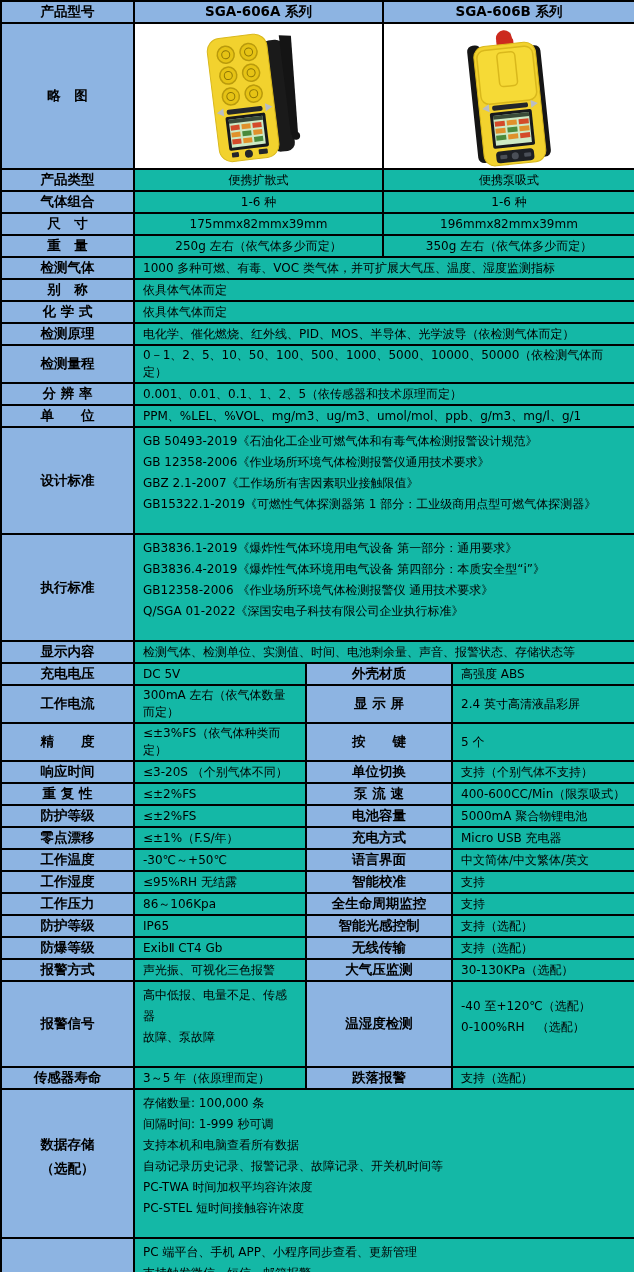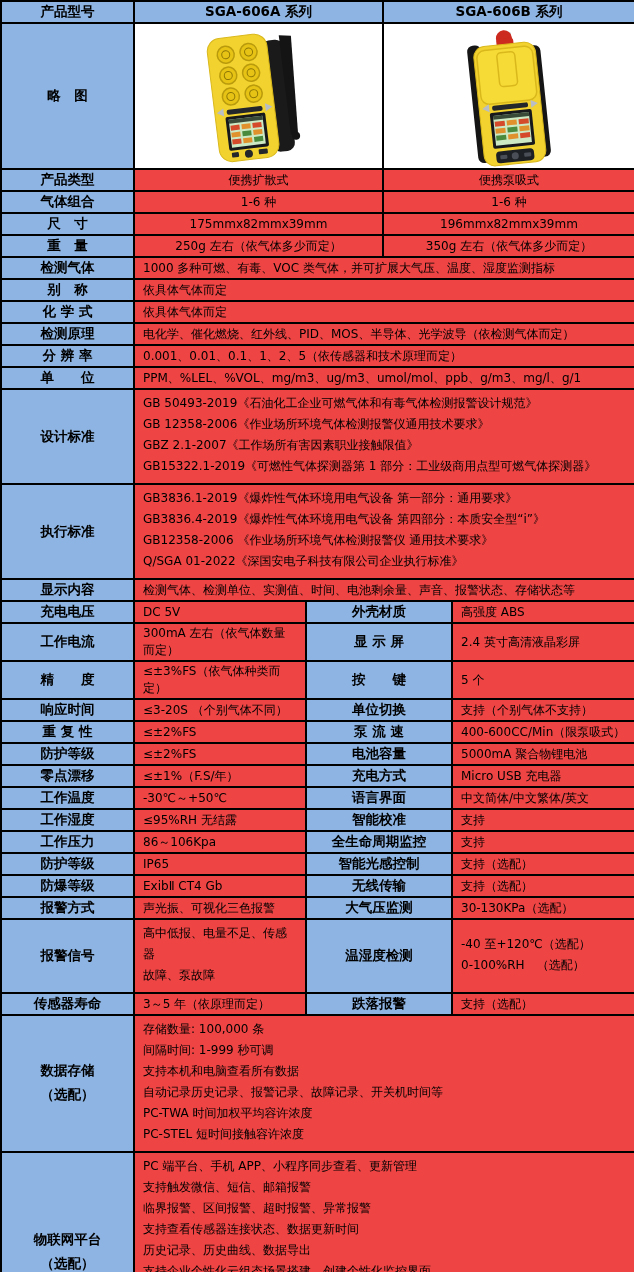--- a/index.html
+++ b/index.html
@@ -1,22 +1,22 @@
 <!DOCTYPE html>
 <html><head>
 <meta charset="utf-8">
 <style>
   html,body{margin:0;padding:0;background:#fff;}
   body{width:634px;font-family:"DejaVu Sans","Liberation Sans",sans-serif;color:#000;}
   table{width:634px;border-collapse:collapse;table-layout:fixed;}
   td{border:2px solid #000;overflow:hidden;vertical-align:middle;}
   .hd{background:#8db4e2;font-weight:bold;text-align:center;font-size:13.5px;padding:1px 2px;}
-  .val{background:#ef4444;font-size:12px;padding:1px 8px;text-align:left;}
+  .val{background:#14b8a6;font-size:12px;padding:1px 8px;text-align:left;}
   .val.center{text-align:center;padding:1px 2px;}
-  .multiline{white-space:pre-line;line-height:21px;padding-top:3px;padding-bottom:6px;}
+  .multiline{white-space:pre-line;line-height:21px;padding-top:3px;padding-bottom:18px;}
   .hd.multiline{line-height:24px;}
   .img-cell{background:#ffffff;text-align:center;padding:0;}
   tr.h22{height:16px;}
   tr.h44{height:44px;}
   tr.h88{height:88px;}
   tr.h126{height:126px;}
   tr.h148{height:124px;}
   tr.h180{height:180px;}
   svg{display:block;margin:0 auto;}
 </style>
@@ -157,20 +157,24 @@
   </tr>
   <tr class="h22">
     <td class="hd">化 学 式</td>
     <td class="val" colspan="4">依具体气体而定</td>
   </tr>
   <tr class="h22">
     <td class="hd">检测原理</td>
     <td class="val" colspan="4">电化学、催化燃烧、红外线、PID、MOS、半导体、光学波导（依检测气体而定）</td>
   </tr>
   <tr class="h22">
+    <td class="hd">检测量程</td>
+    <td class="val" colspan="4">0－1、2、5、10、50、100、500、1000、5000、10000、50000（依检测气体而定）</td>
+  </tr>
+  <tr class="h22">
     <td class="hd">分 辨 率</td>
     <td class="val" colspan="4">0.001、0.01、0.1、1、2、5（依传感器和技术原理而定）</td>
   </tr>
   <tr class="h22">
     <td class="hd">单　　位</td>
     <td class="val" colspan="4">PPM、%LEL、%VOL、mg/m3、ug/m3、umol/mol、ppb、g/m3、mg/l、g/1</td>
   </tr>
 
   <tr class="h88">
     <td class="hd">设计标准</td>

